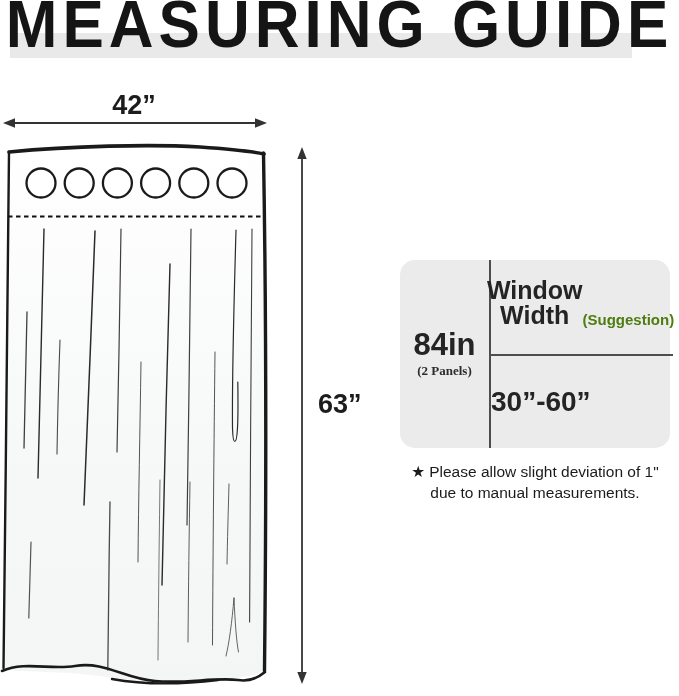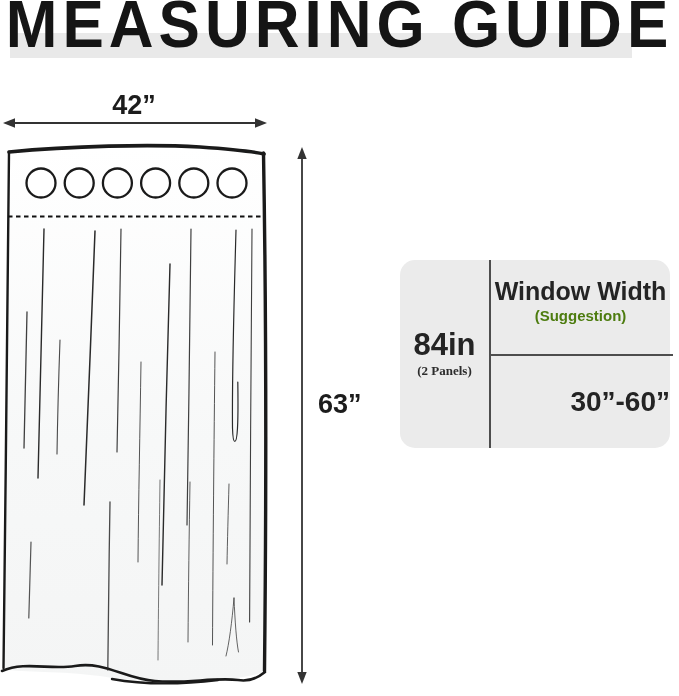--- a/index.html
+++ b/index.html
@@ -44,28 +44,28 @@
   }
   .cell-left{
     position:absolute;left:0;top:0;width:89px;height:188px;
     display:flex;flex-direction:column;align-items:center;justify-content:center;
     text-align:center;
   }
   .panel-size{font-size:31px;font-weight:bold;color:#242424;line-height:1.0;}
   .panel-note{font-size:13px;font-weight:600;color:#2c2c2c;margin-top:3px;font-family:Liberation Serif, serif;}
   .cell-top{
     position:absolute;left:91px;top:0;right:0;height:68px;
-    display:flex;flex-direction:column;align-items:center;justify-content:center;
+    display:flex;flex-direction:row;align-items:flex-end;justify-content:center;
     text-align:center;padding-top:14px;box-sizing:border-box;
   }
   .ww-header{font-size:25px;font-weight:bold;color:#242424;line-height:1.0;}
   .ww-sub{font-size:15px;font-weight:600;color:#4d7c0f;margin-top:3px;}
   .cell-bottom{
     position:absolute;left:91px;top:96px;right:0;bottom:0;
-    display:flex;align-items:center;justify-content:flex-end;text-align:center;
+    display:flex;align-items:center;justify-content:flex-start;text-align:center;
   }
   .ww-range{font-size:28px;font-weight:bold;color:#242424;}
   
   .note{
     position:absolute;left:393px;top:461px;width:284px;
     text-align:center;font-size:15.5px;line-height:21px;
     color:#1b1b1b;font-weight:500;
   }
   .star{margin-right:4px;}
 </style>
@@ -154,14 +154,18 @@
     <div class="cell-top">
       <div class="ww-header">Window Width</div>
       <div class="ww-sub">(Suggestion)</div>
     </div>
     <div class="hdivider"></div>
     <div class="cell-bottom">
       <div class="ww-range">30”-60”</div>
     </div>
   </div>
 
+  <div class="note">
+    <span class="star">★</span><span>Please allow slight deviation of 1"</span><br>
+    <span>due to manual measurements.</span>
+  </div>
 
 </div>
 
 </body></html>

